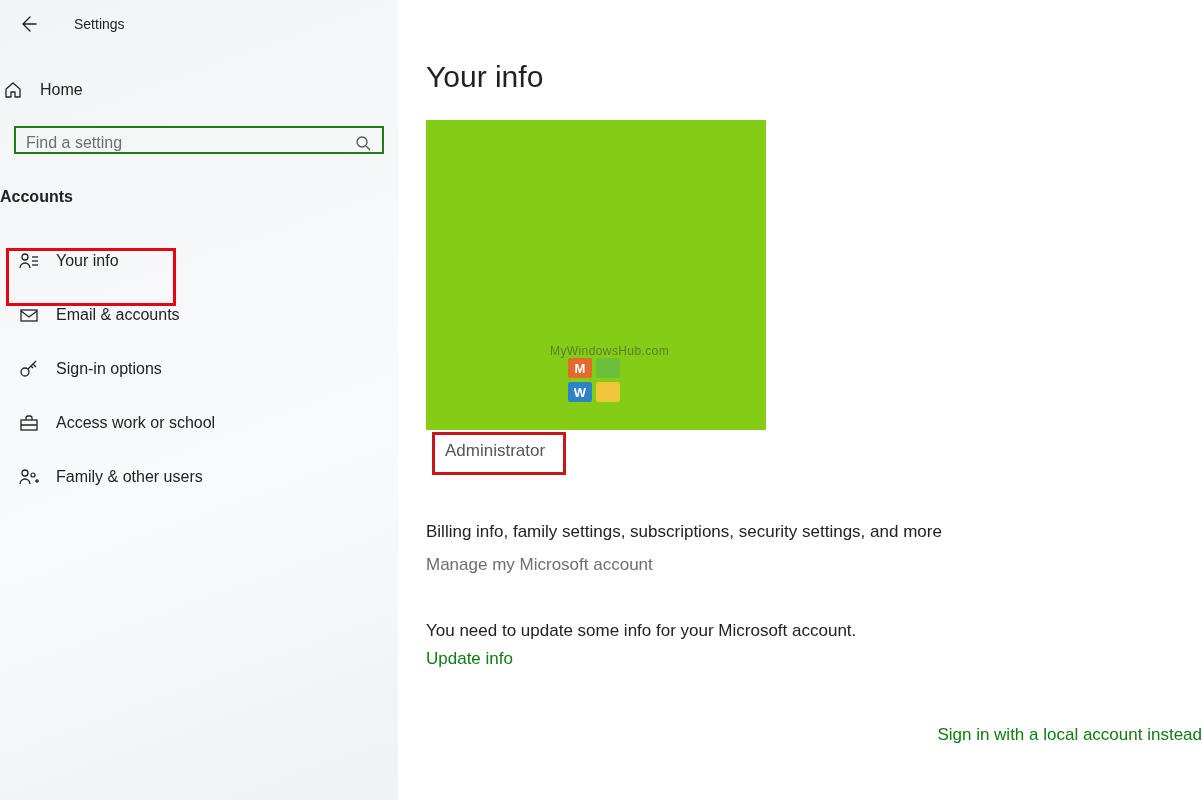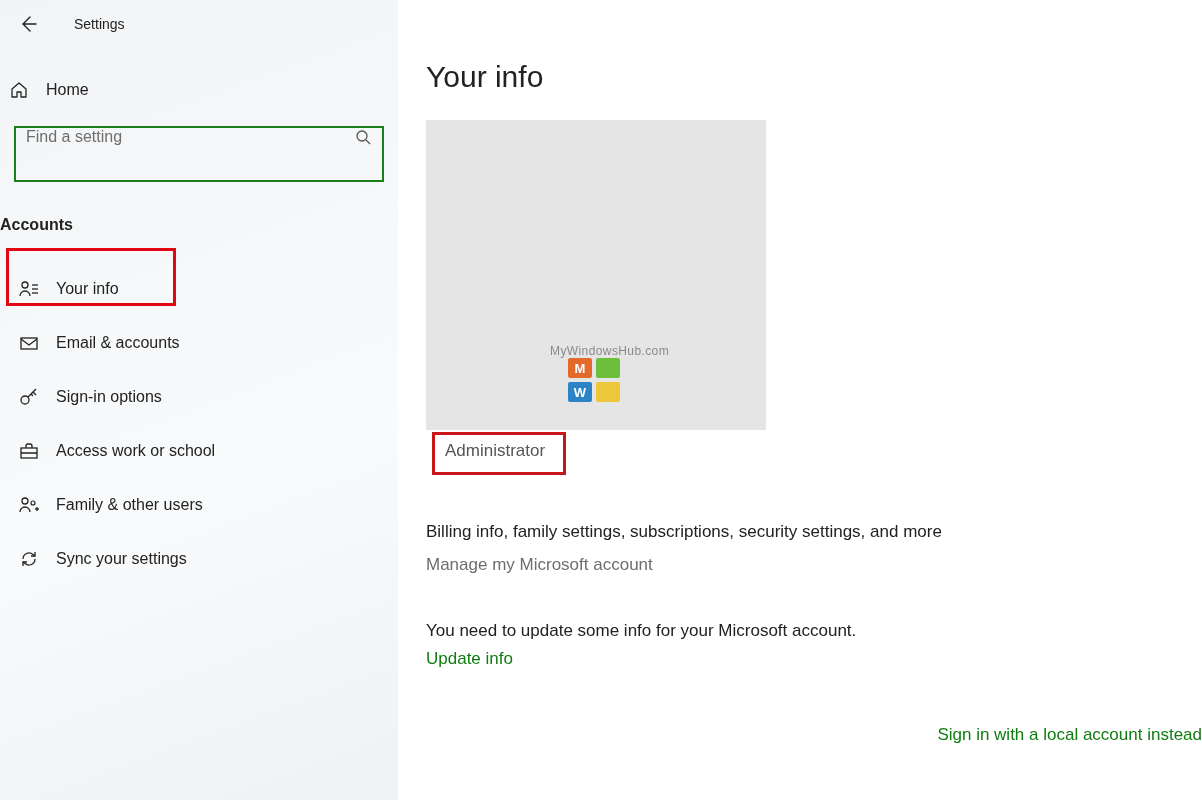--- a/index.html
+++ b/index.html
@@ -6,39 +6,39 @@
   body { width: 1202px; height: 800px; background: #fff; overflow: hidden; position: relative; }
 
   .sidebar {
     position: absolute; left: 0; top: 0; width: 398px; height: 800px;
     background: linear-gradient(160deg, #f2f4f6 0%, #f9fafb 60%, #f0f1f2 100%);
   }
   .header-row { display: flex; align-items: center; height: 48px; padding-left: 16px; }
   .back-btn { width: 24px; height: 24px; display:flex; align-items:center; justify-content:center; cursor:pointer; }
   .app-title { font-size: 14px; color: #222; margin-left: 34px; font-weight: 400; }
 
-  .home-row { display:flex; align-items:center; height: 48px; padding-left: 8px; margin-top: 18px; cursor:pointer;}
+  .home-row { display:flex; align-items:center; height: 48px; padding-left: 2px; margin-top: 18px; cursor:pointer;}
   .home-row .icon { width: 22px; display:flex; justify-content:center; }
   .home-row .label { font-size: 16px; color: #222; margin-left: 16px; }
 
-  .search-wrap { margin: 12px 14px 0 14px; border: 2px solid #1a7f1a; height: 56px; display:flex; align-items:flex-start; padding: 0 10px; background: transparent; }
+  .search-wrap { margin: 12px 14px 0 14px; border: 2px solid #1a7f1a; height: 28px; display:flex; align-items:flex-end; padding: 0 10px; background: transparent; }
   .search-wrap input { flex: 1; border:none; outline:none; background:transparent; font-size: 16px; color:#222; }
   .search-wrap input::placeholder { color:#6e6e6e; }
   .search-icon { width:18px; height:18px; display:flex; align-items:center; justify-content:center; }
 
   .section-title { font-size: 16px; font-weight: 600; color:#222; padding-left: 0; margin-top: 34px; }
 
   .nav { margin-top: 28px; }
   .nav-item { display:flex; align-items:center; height: 54px; padding-left: 18px; cursor:pointer; }
   .nav-item .icon { width: 22px; display:flex; justify-content:center; align-items:center; }
   .nav-item .label { font-size: 16px; color:#222; margin-left: 16px; }
 
   .main { position:absolute; left: 398px; top: 0; right:0; height:800px; padding: 0 0 0 28px; }
   .page-title { font-size: 30px; font-weight: 400; color:#222; margin-top: 60px; }
-  .avatar-box { width: 340px; height: 310px; background: #e5e5e5; margin-top: 26px; position: relative; }
+  .avatar-box { width: 340px; height: 310px; background: #84cc16; margin-top: 26px; position: relative; }
   .watermark { position:absolute; left: 124px; top: 224px; font-size: 12px; color: rgba(60,60,60,0.55); letter-spacing: 0.4px; }
   .wm-tiles { position:absolute; left: 142px; top: 238px; width: 56px; height: 56px; }
   .wm-tiles div { position:absolute; width: 24px; height: 20px; border-radius: 2px; display:flex; align-items:center; justify-content:center; font-size: 13px; font-weight: 700; color:#fff;}
   .wm-m { left:0; top:0; background:#e46a2c; }
   .wm-y { left:28px; top:0; background:#6cbf3a; width:20px;}
   .wm-w { left:0; top:24px; background:#2c84c7; }
   .wm-h { left:28px; top:24px; background:#eec63a; width:20px;}
 
   .role-box { border: 3px solid #c8171b; display:inline-block; padding: 6px 18px 11px 10px; margin-top: 2px; margin-left: 6px; }
   .role-box span { font-size: 17px; color:#555; }
@@ -139,29 +139,20 @@
             <circle cx="6" cy="6" r="3" stroke="#222" stroke-width="1.3" fill="none"></circle>
             <path d="M1 17c0-3 2.5-5 5-5s5 2 5 5" stroke="#222" stroke-width="1.3" fill="none"></path>
             <circle cx="14" cy="8" r="2" stroke="#222" stroke-width="1.2" fill="none"></circle>
             <line x1="16" y1="14" x2="20" y2="14" stroke="#222" stroke-width="1.3"></line>
             <line x1="18" y1="12" x2="18" y2="16" stroke="#222" stroke-width="1.3"></line>
           </svg>
       </span>
       <span class="label">Family &amp; other users</span>
     </div>
 
-    <div class="nav-item">
-      <span class="icon">
-        <svg width="20" height="20" viewBox="0 0 20 20">
-            <path d="M4 10a6 6 0 0110-4.5L16 7M16 10a6 6 0 01-10 4.5L4 13" stroke="#222" stroke-width="1.3" fill="none"></path>
-            <path d="M16 3v4h-4M4 17v-4h4" stroke="#222" stroke-width="1.3" fill="none"></path>
-          </svg>
-      </span>
-      <span class="label">Sync your settings</span>
-    </div>
 
   </div>
 </div>
 
 <div class="highlight-red hl-nav"></div>
 
 <div class="main">
   <div class="page-title">Your info</div>
 
   <div class="avatar-box">

